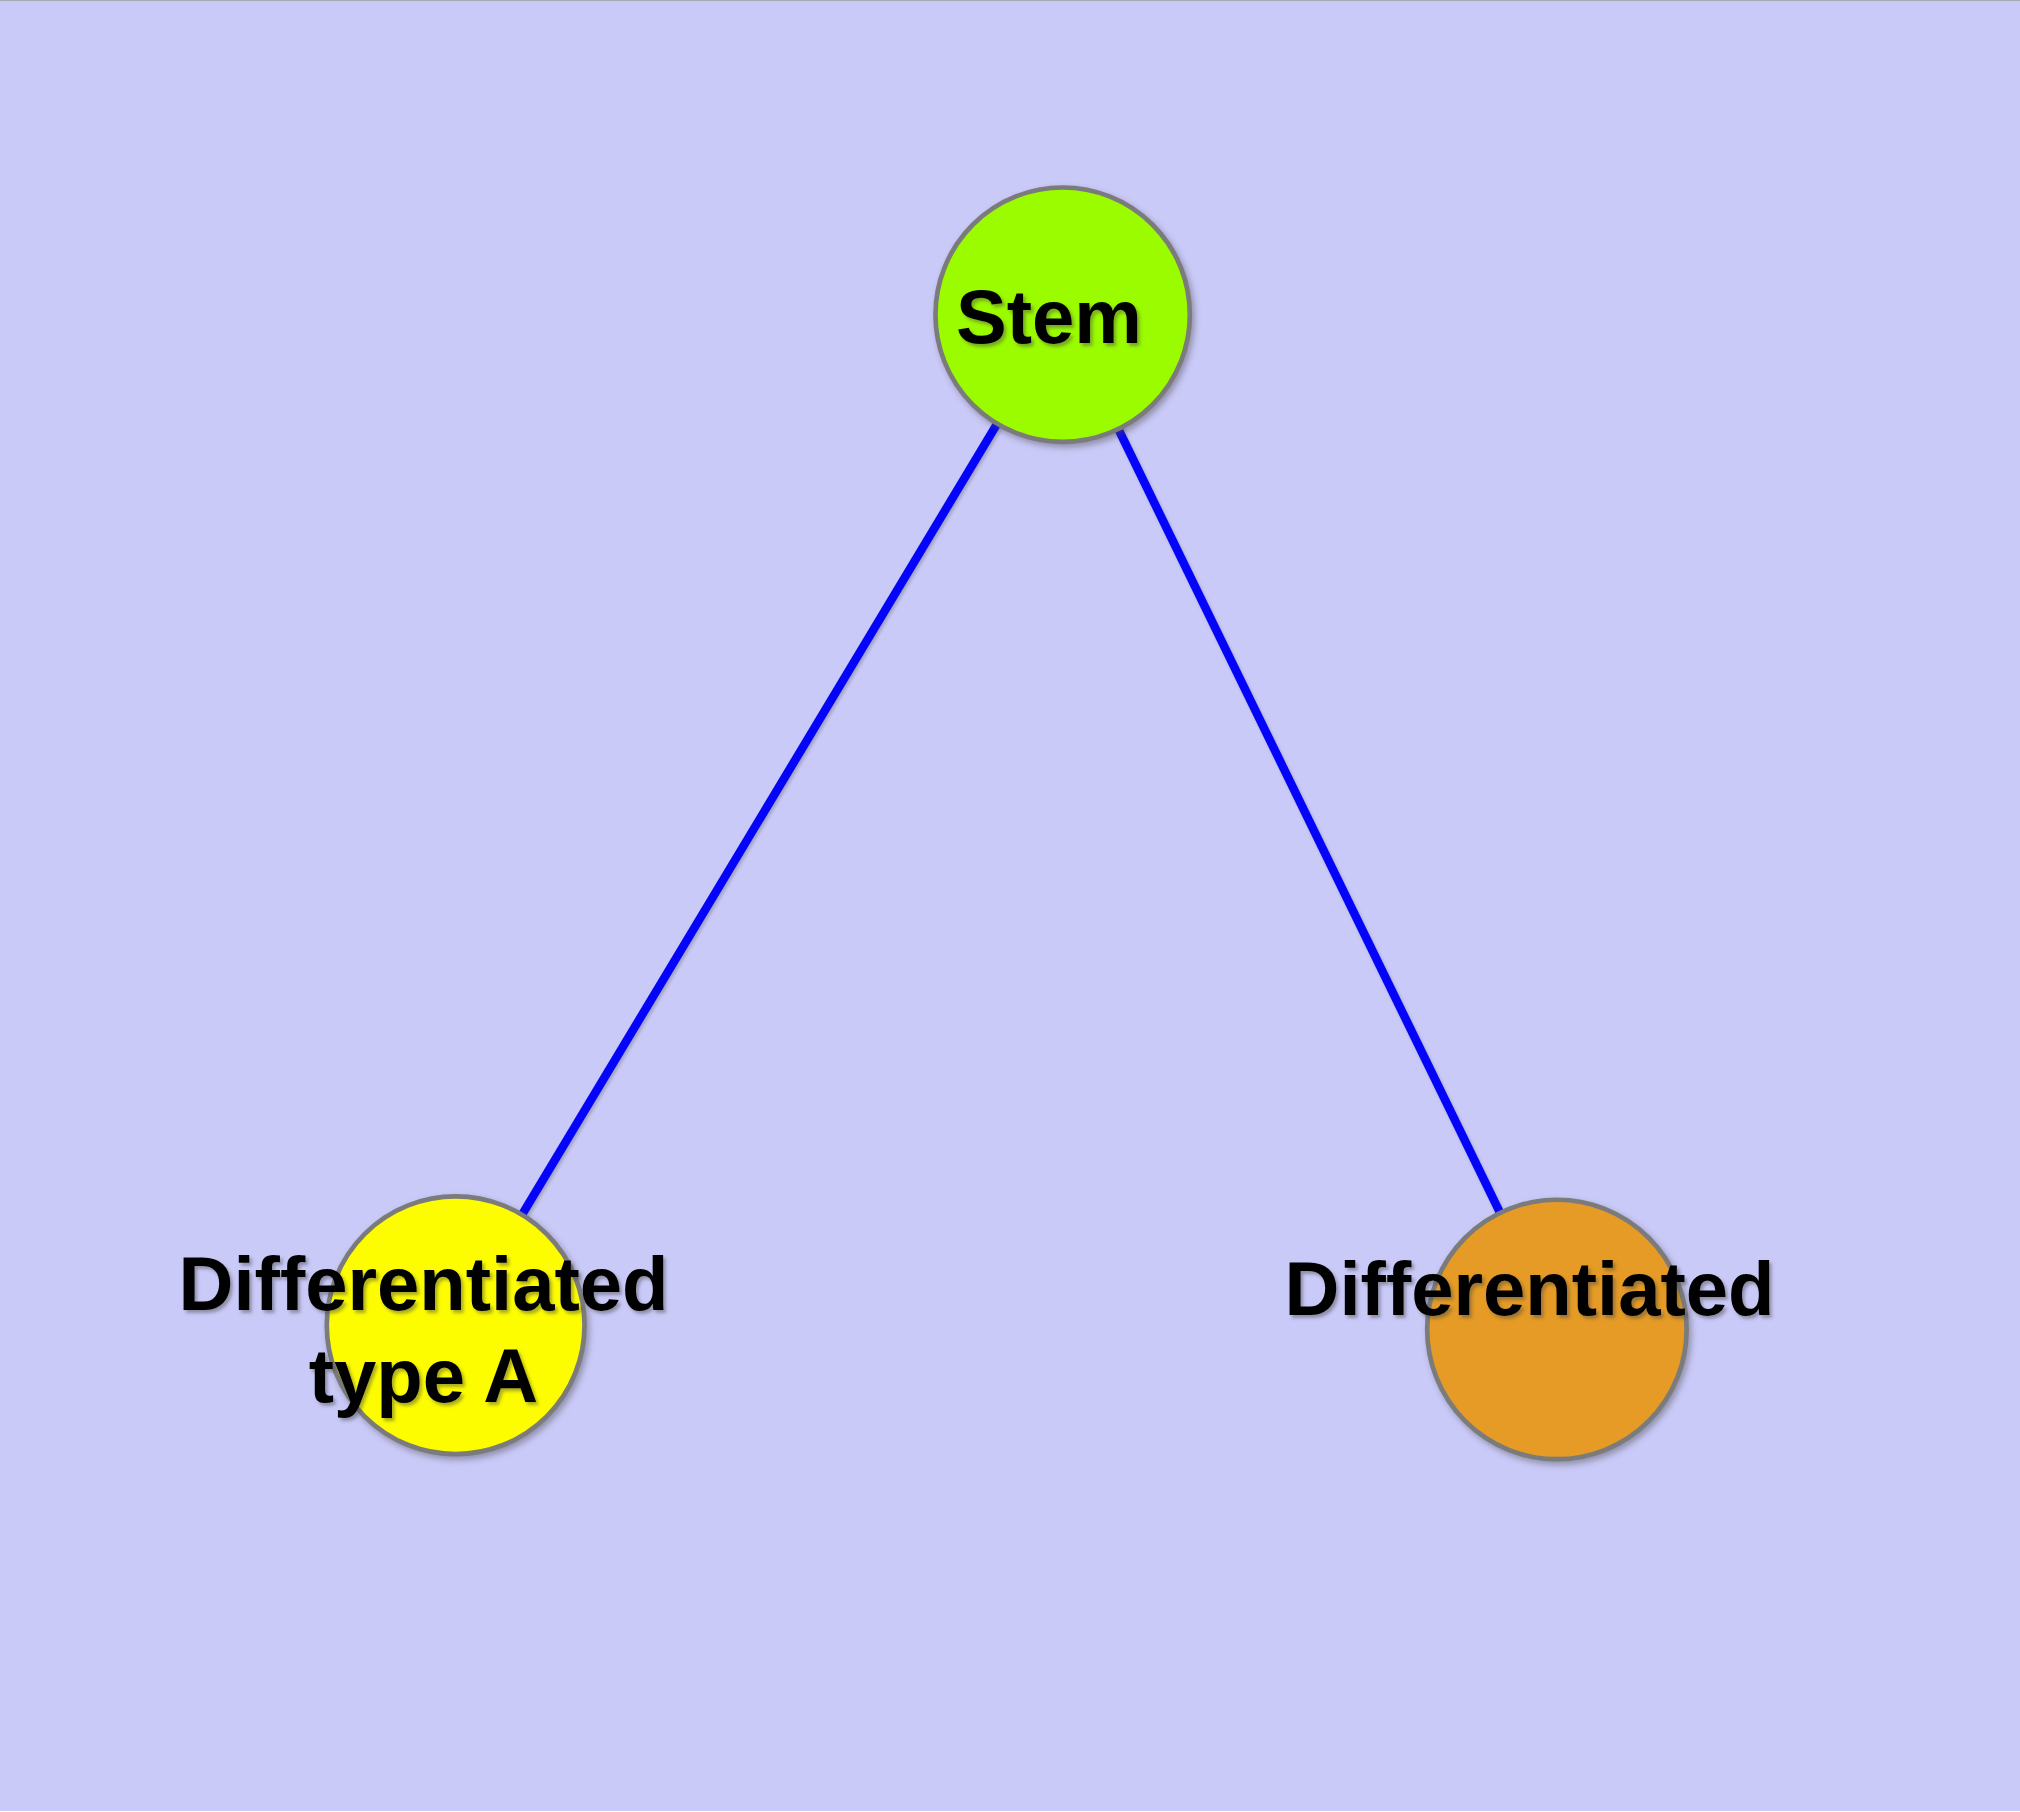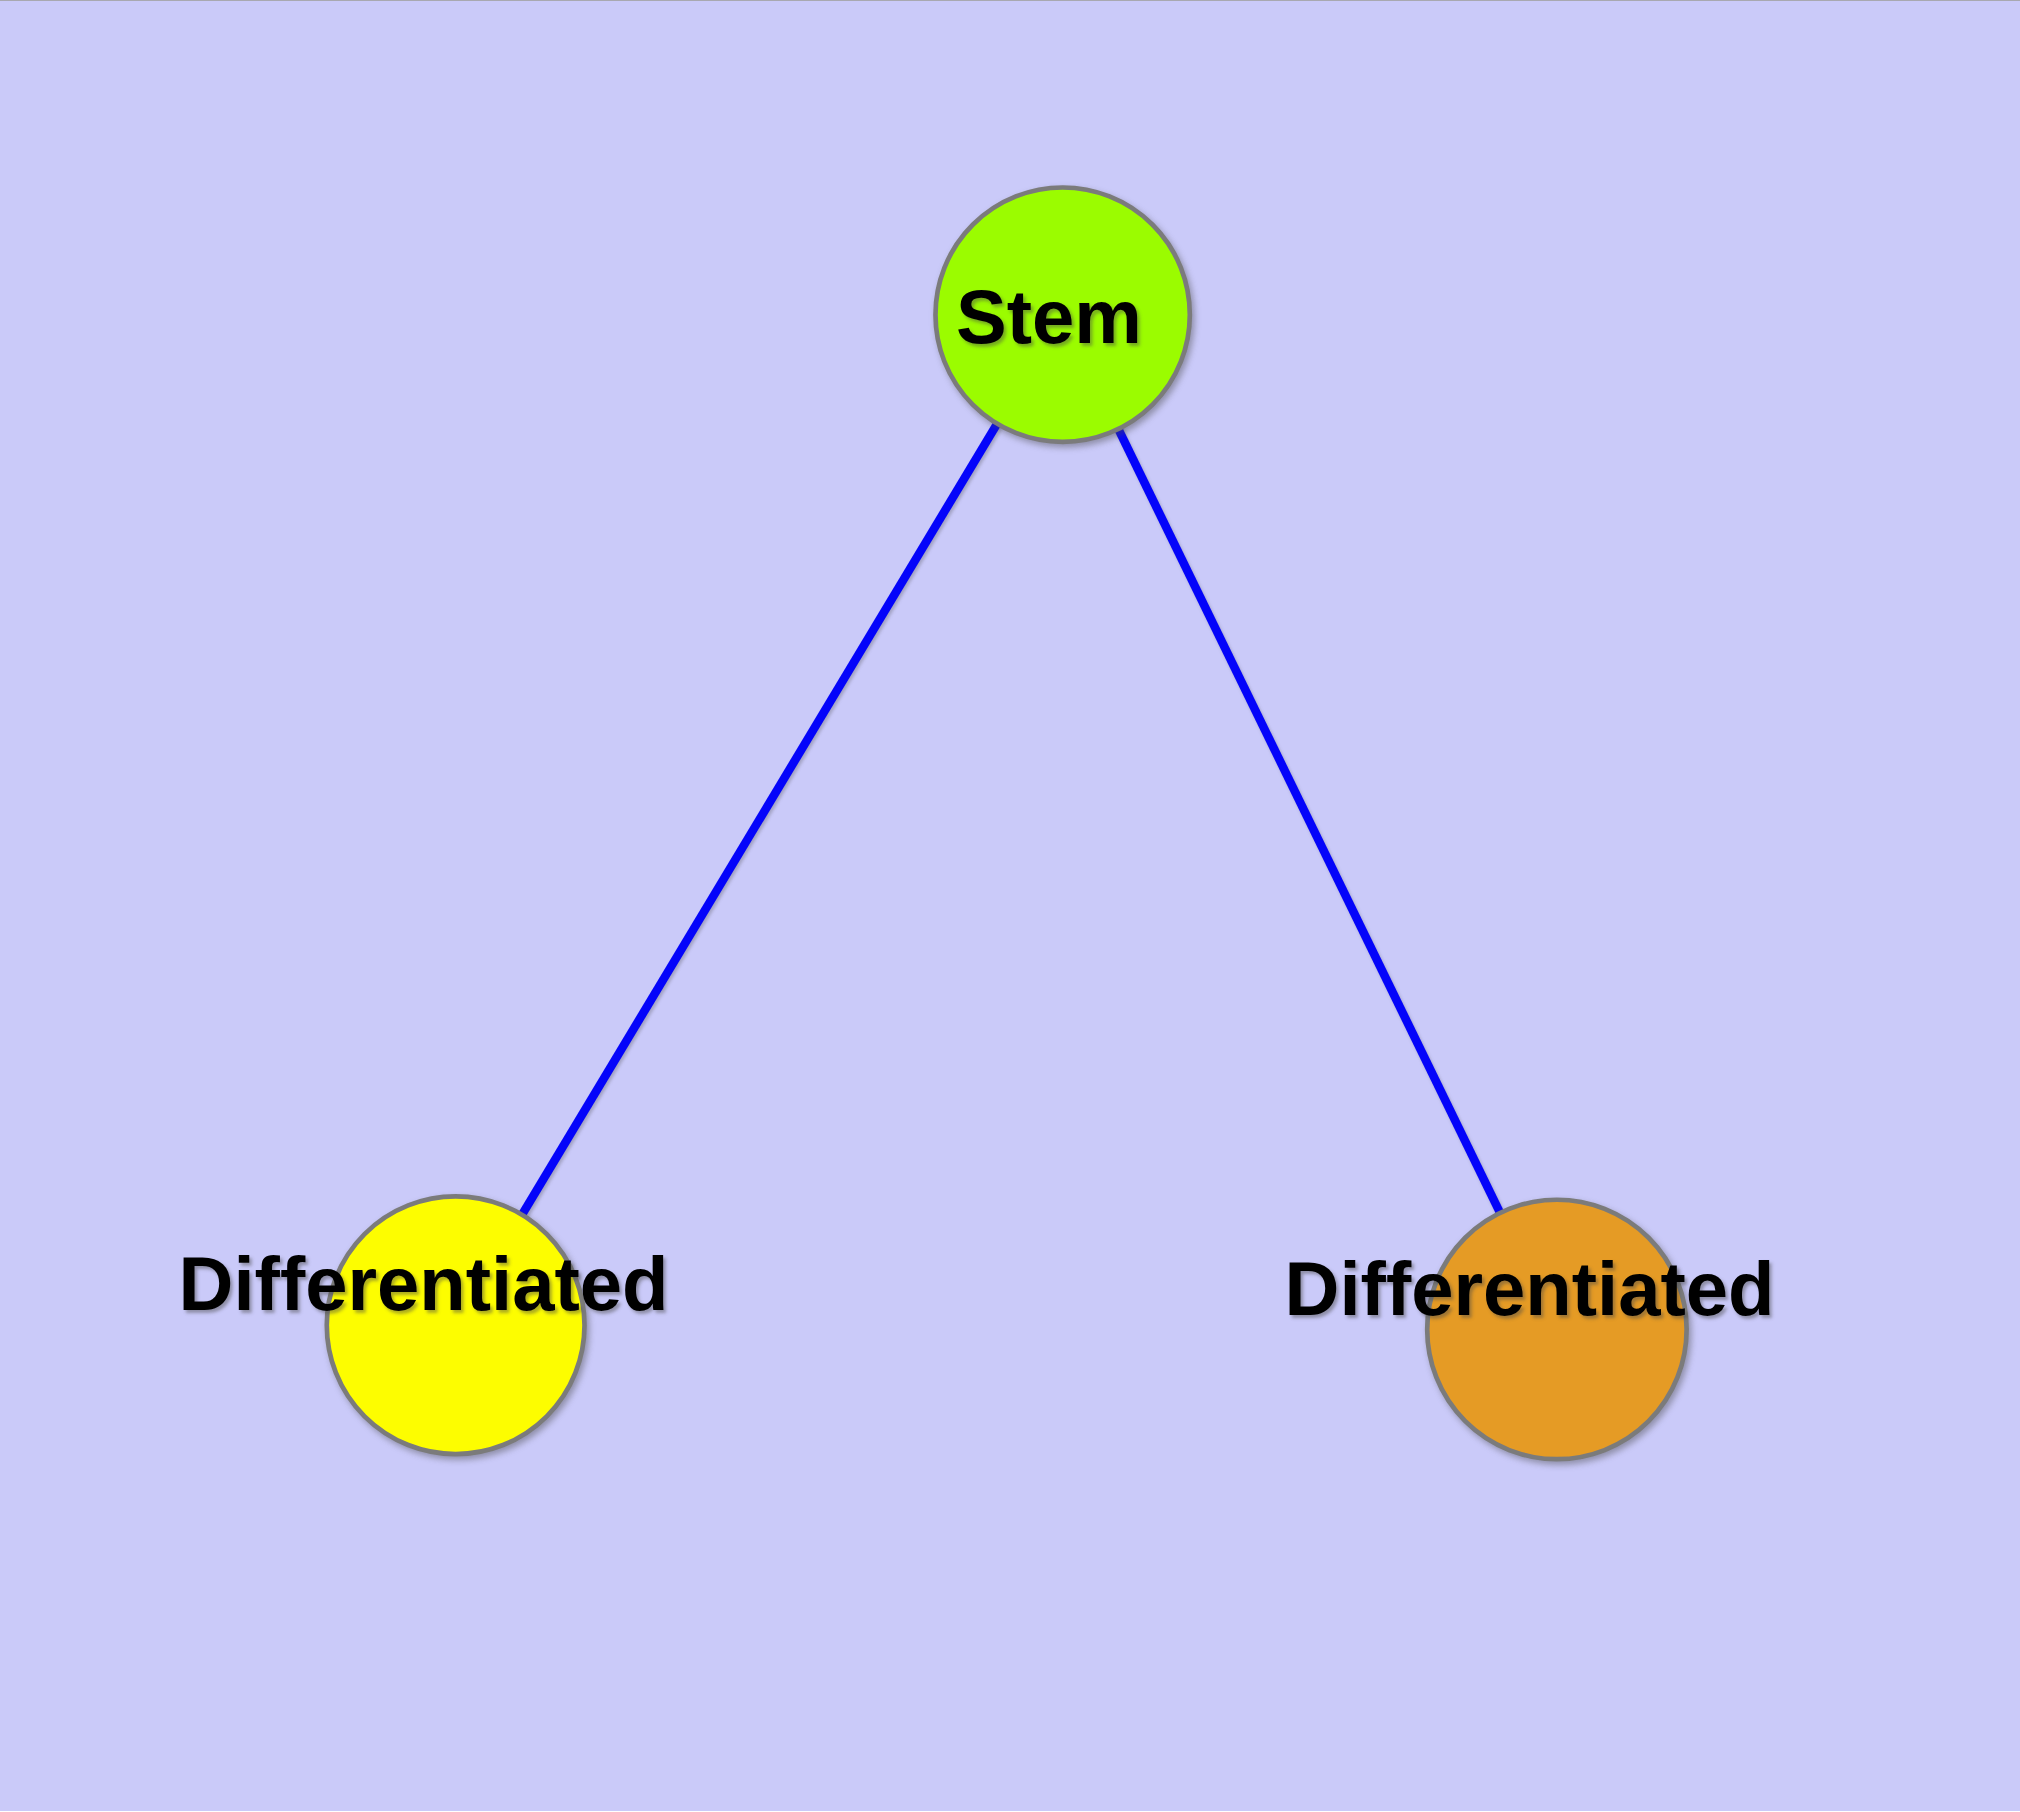--- a/index.html
+++ b/index.html
@@ -72,20 +72,21 @@
         <circle cx="1820" cy="1567" r="153" fill="#e59b25" stroke="#7b7b7b" stroke-width="5.5"></circle>
       </g>
   </svg>
 
   <div class="node-label stem">
     <span>Stem</span>
   </div>
 
   <div class="node-label type-a">
     <div>Differentiated</div>
+    <div>type A</div>
   </div>
 
   <div class="node-label type-b">
     <div>Differentiated</div>
   </div>
 
 </div>
 
 
 </body></html>

